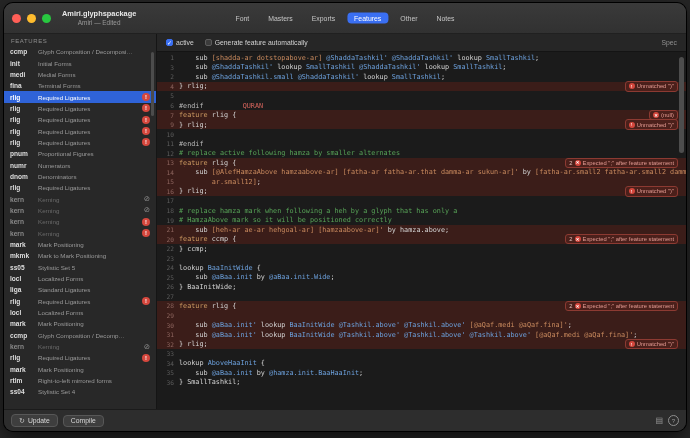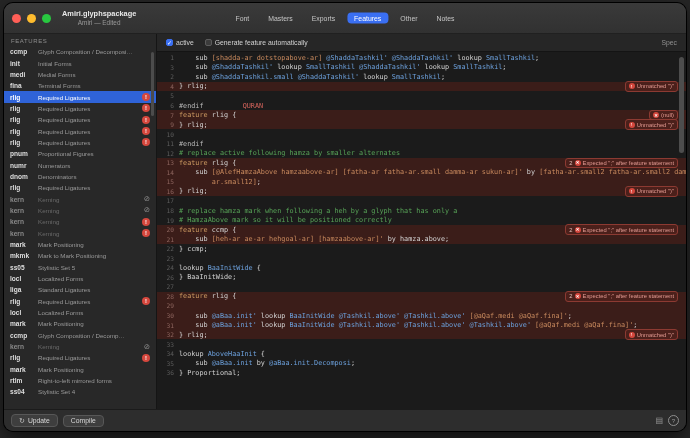--- a/index.html
+++ b/index.html
@@ -316,21 +316,21 @@
             <span class="ln">13</span>
             <span class="src"><span class="t-k t-u">feature</span><span class="t-p t-u"> rlig</span><span class="t-p"> {</span></span>
             <span class="badge">
               <span class="bcount">2</span>
               <span class="bicon">✕</span>
               <span class="btext">Expected ";" after feature statement</span>
             </span>
           </div>
           <div class="line hl">
             <span class="ln">14</span>
-            <span class="src"><span class="t-p">    sub </span><span class="t-g">[@AlefHamzaAbove hamzaabove-ar]</span><span class="t-p"> </span><span class="t-g">[fatha-ar fatha-ar.small damma-ar sukun-ar]'</span><span class="t-p"> by </span><span class="t-g">[fatha-ar.small2 fatha-ar.small2 damma-ar.small2 sukun-</span></span>
+            <span class="src"><span class="t-p">    sub </span><span class="t-g">[@AlefHamzaAbove hamzaabove-ar]</span><span class="t-p"> </span><span class="t-g">[fatha-ar fatha-ar.that damma-ar sukun-ar]'</span><span class="t-p"> by </span><span class="t-g">[fatha-ar.small2 fatha-ar.small2 damma-ar.small2 sukun-</span></span>
           </div>
           <div class="line hl">
             <span class="ln">15</span>
             <span class="src"><span class="t-g">        ar.small12]</span><span class="t-p">;</span></span>
           </div>
           <div class="line hl">
             <span class="ln">16</span>
             <span class="src"><span class="t-p">} rlig;</span></span>
             <span class="badge">
               <span class="bicon">!</span>
@@ -341,45 +341,49 @@
             <span class="ln">17</span>
             <span class="src"></span>
           </div>
           <div class="line">
             <span class="ln">18</span>
             <span class="src"><span class="t-m"># replace hamza mark when following a heh by a glyph that has only a</span></span>
           </div>
           <div class="line">
             <span class="ln">19</span>
             <span class="src"><span class="t-m"># HamzaAbove mark so it will be positioned correctly</span></span>
+          </div>
+          <div class="line hl">
+            <span class="ln">21</span>
+            <span class="src"><span class="t-p">    sub </span><span class="t-g">[heh-ar ae-ar hehgoal-ar]</span><span class="t-p"> </span><span class="t-g">[hamzaabove-ar]'</span><span class="t-p"> by hamza.above;</span></span>
           </div>
           <div class="line hl">
             <span class="ln">20</span>
             <span class="src"><span class="t-k t-u">feature</span><span class="t-p t-u"> ccmp</span><span class="t-p"> {</span></span>
             <span class="badge">
               <span class="bcount">2</span>
               <span class="bicon">✕</span>
               <span class="btext">Expected ";" after feature statement</span>
             </span>
           </div>
-          <div class="line hl">
-            <span class="ln">21</span>
-            <span class="src"><span class="t-p">    sub </span><span class="t-g">[heh-ar ae-ar hehgoal-ar]</span><span class="t-p"> </span><span class="t-g">[hamzaabove-ar]'</span><span class="t-p"> by hamza.above;</span></span>
-          </div>
           <div class="line">
             <span class="ln">22</span>
             <span class="src"><span class="t-p">} ccmp;</span></span>
           </div>
           <div class="line">
             <span class="ln">23</span>
             <span class="src"></span>
           </div>
           <div class="line">
             <span class="ln">24</span>
             <span class="src"><span class="t-p">lookup </span><span class="t-n">BaaInitWide</span><span class="t-p"> {</span></span>
+          </div>
+          <div class="line">
+            <span class="ln">25</span>
+            <span class="src"><span class="t-p">    sub </span><span class="t-c">@aBaa.init</span><span class="t-p"> by </span><span class="t-c">@aBaa.init.Wide</span><span class="t-p">;</span></span>
           </div>
           <div class="line">
             <span class="ln">26</span>
             <span class="src"><span class="t-p">} BaaInitWide;</span></span>
           </div>
           <div class="line">
             <span class="ln">27</span>
             <span class="src"></span>
           </div>
           <div class="line hl">
@@ -413,25 +417,25 @@
           <div class="line">
             <span class="ln">33</span>
             <span class="src"></span>
           </div>
           <div class="line">
             <span class="ln">34</span>
             <span class="src"><span class="t-p">lookup </span><span class="t-n">AboveHaaInit</span><span class="t-p"> {</span></span>
           </div>
           <div class="line">
             <span class="ln">35</span>
-            <span class="src"><span class="t-p">    sub </span><span class="t-c">@aBaa.init</span><span class="t-p"> by </span><span class="t-c">@aBaa.init.Decomposi</span><span class="t-p">;</span></span>
+            <span class="src"><span class="t-p">    sub </span><span class="t-c">@aBaa.init</span><span class="t-p"> by </span><span class="t-c">@hamza.init.BaaHaaInit</span><span class="t-p">;</span></span>
           </div>
           <div class="line">
             <span class="ln">36</span>
-            <span class="src"><span class="t-p">} Proportional;</span></span>
+            <span class="src"><span class="t-p">} SmallTashkil;</span></span>
           </div>
         </div>
       <div class="vscroll">
         <div class="vthumb"></div>
       </div>
     </section>
   </div>
 
   <footer class="statusbar">
     <button class="sbtn">

